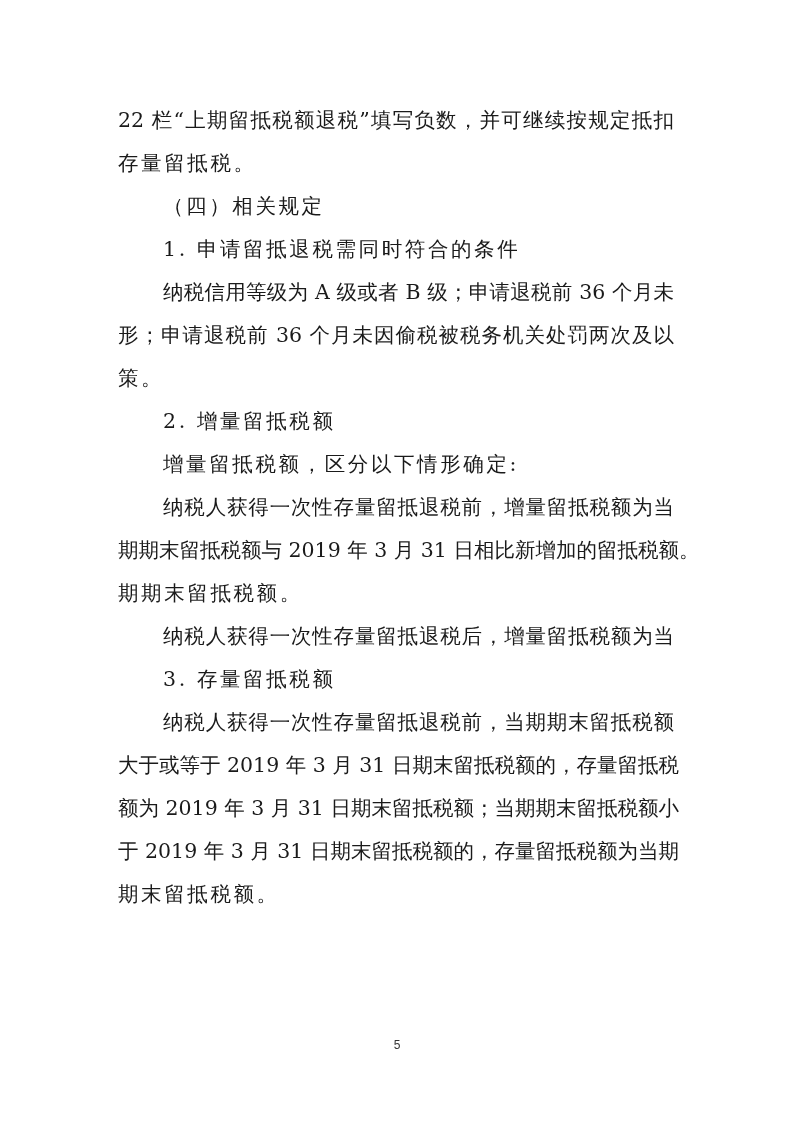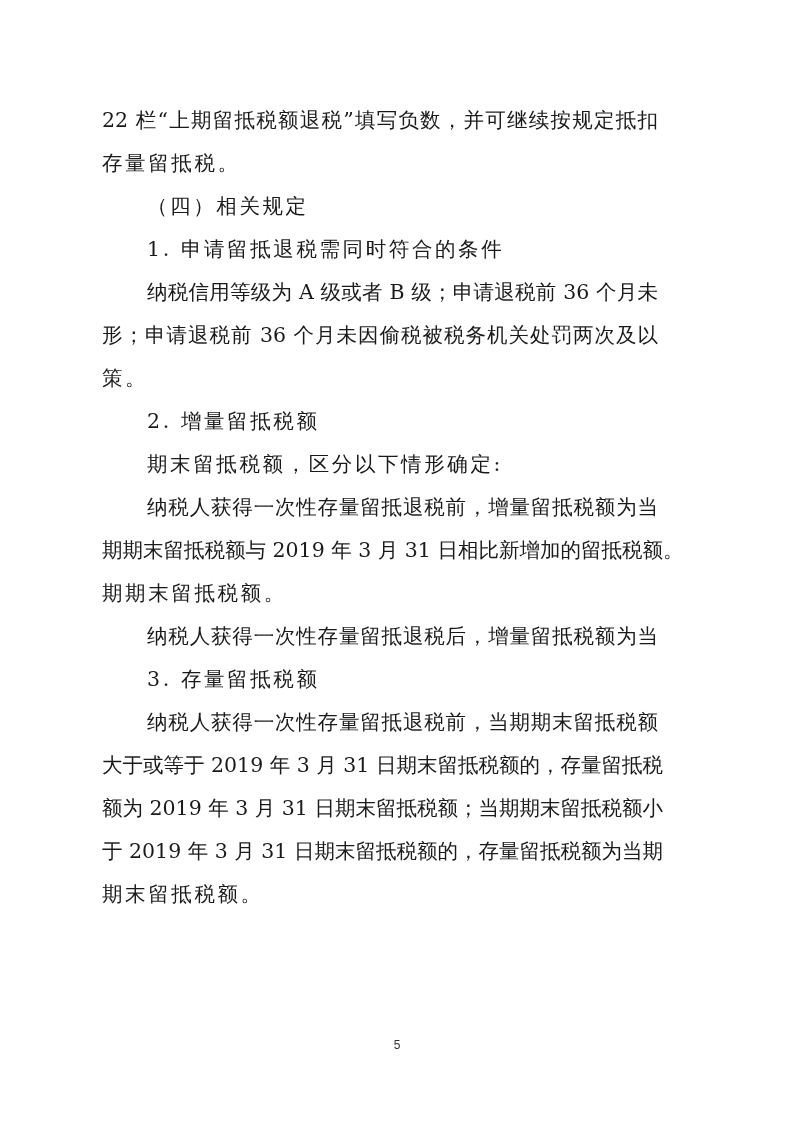--- a/index.html
+++ b/index.html
@@ -10,21 +10,21 @@
   body {
     width: 794px;
     height: 1123px;
     position: relative;
     overflow: hidden;
     font-family: "DejaVu Serif", "Liberation Serif", serif;
     color: #1a1a1a;
   }
   .page {
     position: absolute;
-    left: 102px;
+    left: 118px;
     top: 99px;
     width: 556px;
   }
   .line {
     height: 43px;
     line-height: 43px;
     font-size: 20.5px;
     white-space: nowrap;
     letter-spacing: 2.6px;
   }
@@ -52,21 +52,21 @@
 
 <div class="page">
   <div class="line justify">22 栏“上期留抵税额退税”填写负数，并可继续按规定抵扣</div>
   <div class="line">存量留抵税。</div>
   <div class="line indent">（四）相关规定</div>
   <div class="line indent">1. 申请留抵退税需同时符合的条件</div>
   <div class="line justify indent">纳税信用等级为 A 级或者 B 级；申请退税前 36 个月未</div>
   <div class="line justify">形；申请退税前 36 个月未因偷税被税务机关处罚两次及以</div>
   <div class="line">策。</div>
   <div class="line indent">2. 增量留抵税额</div>
-  <div class="line indent">期末留抵税额，区分以下情形确定:</div>
+  <div class="line indent">增量留抵税额，区分以下情形确定:</div>
   <div class="line justify indent">纳税人获得一次性存量留抵退税前，增量留抵税额为当</div>
   <div class="line justify">期期末留抵税额与 2019 年 3 月 31 日相比新增加的留抵税额。</div>
   <div class="line">期期末留抵税额。</div>
   <div class="line justify indent">纳税人获得一次性存量留抵退税后，增量留抵税额为当</div>
   <div class="line indent">3. 存量留抵税额</div>
   <div class="line justify indent">纳税人获得一次性存量留抵退税前，当期期末留抵税额</div>
   <div class="line justify">大于或等于 2019 年 3 月 31 日期末留抵税额的，存量留抵税</div>
   <div class="line justify">额为 2019 年 3 月 31 日期末留抵税额；当期期末留抵税额小</div>
   <div class="line justify">于 2019 年 3 月 31 日期末留抵税额的，存量留抵税额为当期</div>
   <div class="line">期末留抵税额。</div>

